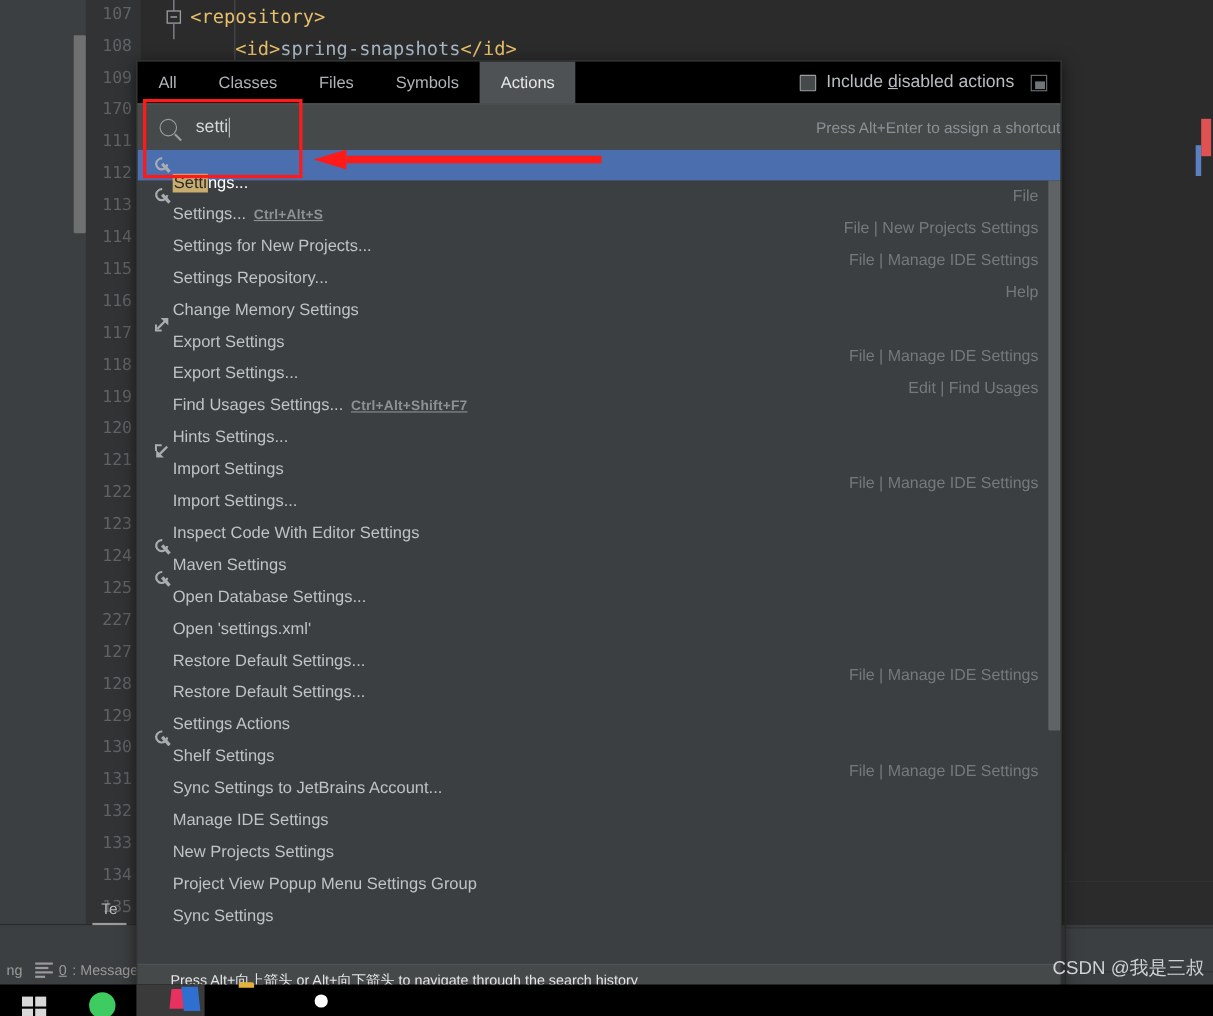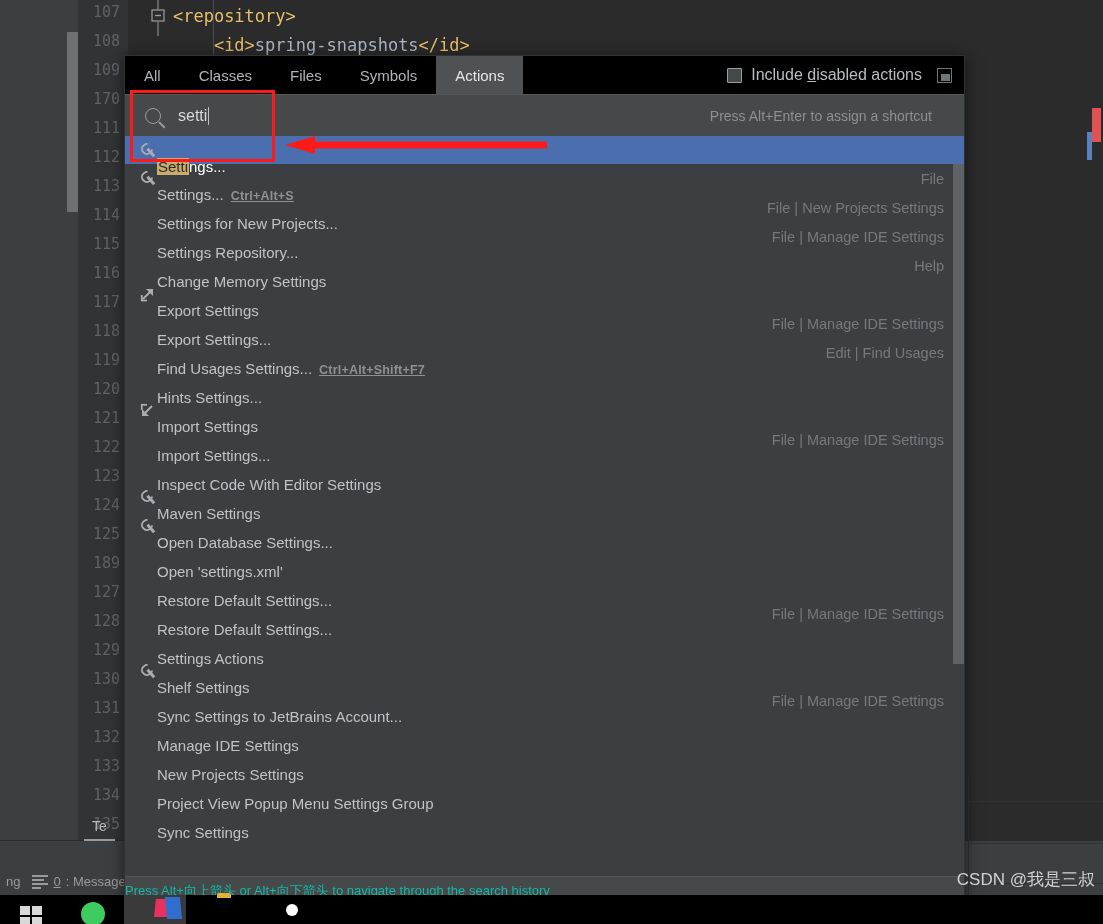--- a/index.html
+++ b/index.html
@@ -176,21 +176,21 @@
     background:#9a9da1; transform: rotate(45deg);
   }
   .search-val {
     margin-left: 17px; font-size: 16px; color: #d7d9dc;
     display: flex; align-items: center;
   }
   .caret {
     display:inline-block; width:1px; height:18px; background:#bdc0c4; margin-left:1px;
   }
   .search-hint {
-    margin-left: auto; padding-right: 32px;
+    margin-left: auto; padding-right: 0;
     font-size: 14px; color: #8c9094;
   }
 
   .pop-list {
     flex: 1 1 auto; overflow: hidden; position: relative;
     background: #3c3f41;
   }
   .row {
     height: 29px; display: flex; align-items: center;
     padding-left: 12px; padding-right: 20px;
@@ -227,22 +227,22 @@
   .list-thumb {
     position: absolute; right: 0; top: 28px; width: 11px; height: 500px;
     background: #5f6365; border-radius: 1px;
   }
 
   .pop-footer {
     height: 28px; flex: 0 0 auto;
     background: #45494a;
     border-top: 1px solid #53575a;
     display: flex; align-items: center;
-    font-size: 13px; color: #14b8a6;
-    padding-left: 0;
+    font-size: 13px; color: #e5e5e5;
+    padding-left: 30px;
   }
 
   
   .annot-box {
     position: absolute; left: 130px; top: 90px; width: 145px; height: 72px;
     border: 3px solid #ff1a1a; pointer-events: none;
   }
   .annot-arrow {
     position: absolute; left: 285px; top: 136px; width: 262px; height: 18px;
     pointer-events: none;
@@ -277,21 +277,21 @@
         <div>116</div>
         <div>117</div>
         <div>118</div>
         <div>119</div>
         <div>120</div>
         <div>121</div>
         <div>122</div>
         <div>123</div>
         <div>124</div>
         <div>125</div>
-        <div>189</div>
+        <div>227</div>
         <div>127</div>
         <div>128</div>
         <div>129</div>
         <div>130</div>
         <div>131</div>
         <div>132</div>
         <div>133</div>
         <div>134</div>
         <div>135</div>
         <div>136</div>

